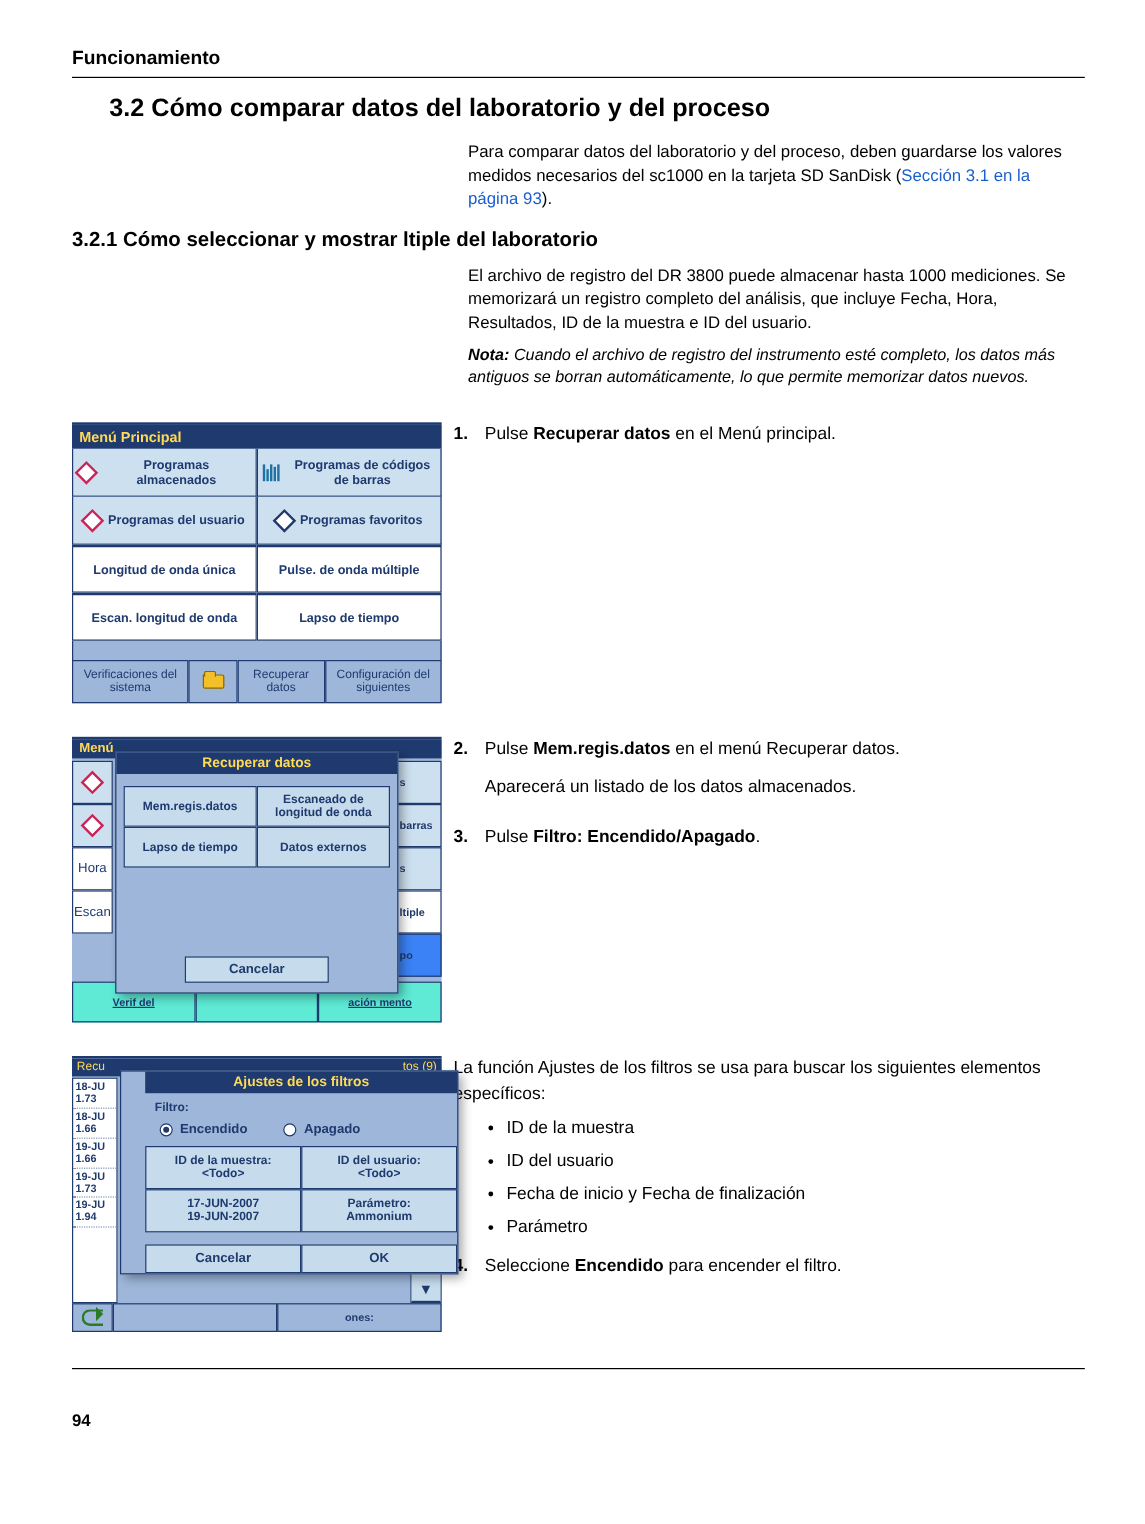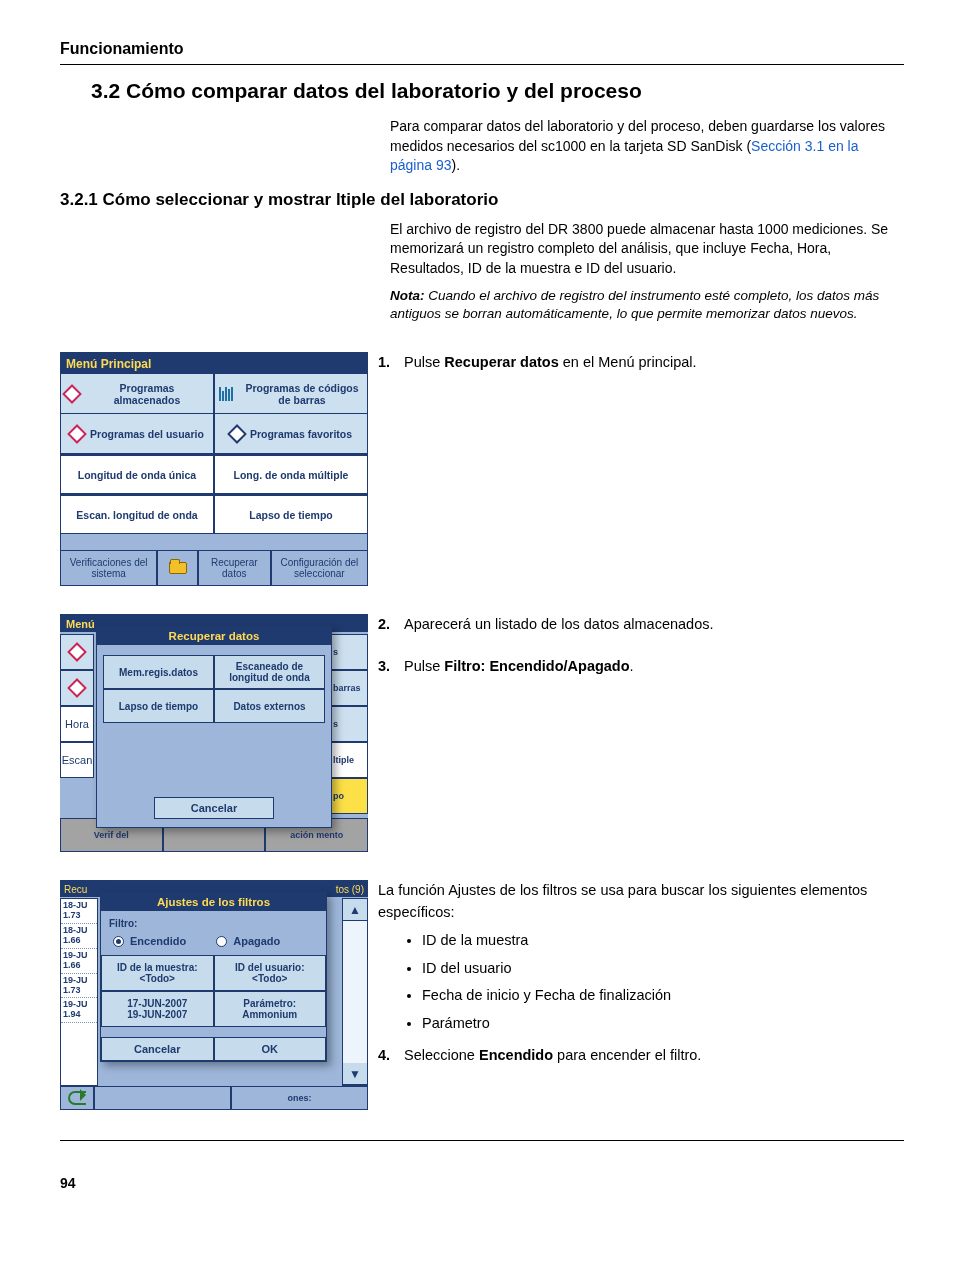--- a/index.html
+++ b/index.html
@@ -94,21 +94,21 @@
 
   
   .s2 { position:relative; height: 238px; }
   .s2 .bg { position:absolute; inset:0; background:#9db6d9; }
   .s2 .bg .bgtitle { background:#1f3a6e; color:#ffda55; font-weight:bold; padding:2px 6px; font-size:11px;}
   .s2 .bg .leftcol { position:absolute; left:0; top:18px; width:34px; bottom:0; }
   .s2 .bg .leftcol div { height:36px; border:1px solid #1f3a6e; background:#cde0f0; display:flex;align-items:center;justify-content:center;}
   .s2 .bg .rightcol { position:absolute; right:0; top:18px; width:38px; bottom:0; }
   .s2 .bg .rightcol div { height:36px; border:1px solid #1f3a6e; background:#cde0f0; font-size:9px; font-weight:bold; color:#1f3a6e; display:flex;align-items:center;justify-content:flex-start; padding-left:2px; overflow:hidden;}
   .s2 .bg .bottom { position:absolute; bottom:0; left:0; right:0; height:34px; display:flex;}
-  .s2 .bg .bottom div{ flex:1; border:1px solid #1f3a6e; background:#a3a3a3; font-size:9px; font-weight:bold; display:flex;align-items:center;justify-content:center;}
+  .s2 .bg .bottom div{ flex:1; border:1px solid #1f3a6e; background:#5eead4; font-size:9px; font-weight:bold; display:flex;align-items:center;justify-content:center;text-decoration:underline;}
   .s2 .dialog {
     position:absolute; left:36px; top:10px; width:236px;
     background:#9db6d9; border:1px solid #1f3a6e;
     box-shadow: 4px 4px 8px rgba(0,0,0,.35);
   }
   .s2 .dialog .dtitle { background:#1f3a6e; color:#ffda55; text-align:center; font-weight:bold; padding:3px; font-size:11.5px;}
   .s2 .dgrid { display:grid; grid-template-columns:1fr 1fr; padding:10px 6px 4px; gap:0;}
   .s2 .dgrid .btn {
     border:1px solid #1f3a6e; background:#c6dcec; min-height:34px;
     display:flex;align-items:center;justify-content:center;
@@ -126,23 +126,24 @@
   .s3 .bg .bar { background:#1f3a6e; color:#ffda55; font-size:10px; padding:2px 4px; display:flex; justify-content:space-between;}
   .s3 .bg .list { position:absolute; left:0; top:16px; width:38px; bottom:24px; background:#fff; border:1px solid #1f3a6e;}
   .s3 .bg .list div { font-size:9px; color:#1f3a6e; font-weight:bold; padding:2px 2px; border-bottom:1px dotted #7b94b8; line-height:1.1;}
   .s3 .bg .rightstrip { position:absolute; right:0; top:16px; width:26px; bottom:24px; background:#c6dcec; border:1px solid #1f3a6e; display:flex; flex-direction:column;}
   .s3 .bg .rightstrip .arrow { height:22px; background:#c6dcec; border-bottom:1px solid #1f3a6e; display:flex;align-items:center;justify-content:center; font-size:12px; color:#1f3a6e;}
   .s3 .bg .rightstrip .mid { flex:1; background:#eef4fb; }
   .s3 .bg .footer3 { position:absolute; bottom:0; left:0; right:0; height:24px; display:flex;}
   .s3 .bg .footer3 .f { flex:1; background:#9db6d9; border:1px solid #1f3a6e; font-size:9px; display:flex;align-items:center;justify-content:center; color:#1f3a6e; font-weight:bold;}
   .s3 .bg .footer3 .back { width:34px; flex:none; display:flex;align-items:center;justify-content:center;}
   .s3 .dialog {
-    position:absolute; left:40px; top:10px; width:227px;
+    position:absolute; left:40px; top:10px; width:282px;
     background:#9db6d9; border:1px solid #1f3a6e;
     box-shadow:4px 4px 8px rgba(0,0,0,.35);
+    padding-left:20px;
   }
   .s3 .dialog .dtitle { background:#1f3a6e; color:#ffda55; text-align:center; font-weight:bold; padding:3px; font-size:11.5px;}
   .s3 .dialog .sect { padding:6px 8px 2px; }
   .s3 .dialog .lbl { font-size:10px; font-weight:bold; color:#1f3a6e; }
   .s3 .dialog .radios { display:flex; gap:30px; padding:4px 4px 8px 12px; font-size:11px; font-weight:bold;}
   .s3 .dialog .radios span { display:flex; align-items:center; gap:6px;}
   .s3 .dialog .radio { width:11px;height:11px;border:1px solid #1f3a6e;border-radius:50%;background:#fff;display:inline-flex;align-items:center;justify-content:center;}
   .s3 .dialog .radio.on::after{content:"";width:5px;height:5px;border-radius:50%;background:#1f3a6e;}
   .s3 .dialog .pair { display:grid; grid-template-columns:1fr 1fr; gap:0;}
   .s3 .dialog .pair .cellp {
@@ -209,32 +210,32 @@
           </div>
         <div class="cell">
             <span class="icon diamond"></span>
             <span>Programas del usuario</span>
           </div>
         <div class="cell">
             <span class="icon diamond blue"></span>
             <span>Programas favoritos</span>
           </div>
         <div class="cell white">Longitud de onda única</div>
-        <div class="cell white">Long. de onda múltiple</div>
+        <div class="cell white">Pulse. de onda múltiple</div>
         <div class="cell white">Escan. longitud de onda</div>
         <div class="cell white">Lapso de tiempo</div>
       </div>
       <div class="spacer"></div>
       <div class="footer">
         <div class="fcell">Verificaciones del sistema</div>
         <div class="fcell">
             <span class="folder"></span>
           </div>
         <div class="fcell">Recuperar datos</div>
-        <div class="fcell">Configuración del seleccionar</div>
+        <div class="fcell">Configuración del siguientes</div>
       </div>
     </div>
   </div>
   <div class="text-col">
     <ol>
       <li>
         <span class="num">1.</span>
         <span class="body"><span>Pulse </span><b>Recuperar datos</b><span> en el Menú principal.</span></span>
       </li>
     </ol>
@@ -254,21 +255,21 @@
               <span class="icon diamond"></span>
             </div>
           <div style="background:#fff">Hora</div>
           <div style="background:#fff">Escan</div>
         </div>
         <div class="rightcol">
           <div>s</div>
           <div>barras</div>
           <div>s</div>
           <div style="background:#fff">ltiple</div>
-          <div style="background:#fde047">po</div>
+          <div style="background:#3b82f6">po</div>
         </div>
         <div class="bottom">
           <div>Verif del</div>
           <div></div>
           <div>ación mento</div>
         </div>
       </div>
       <div class="dialog">
         <div class="dtitle">Recuperar datos</div>
         <div class="dgrid">
@@ -280,20 +281,21 @@
         <div class="blank"></div>
         <div class="cancel">Cancelar</div>
       </div>
     </div>
   </div>
   <div class="text-col">
     <ol>
       <li>
         <span class="num">2.</span>
         <span class="body">
+          <p><span>Pulse </span><b>Mem.regis.datos</b><span> en el menú Recuperar datos.</span></p>
           <p>Aparecerá un listado de los datos almacenados.</p>
         </span>
       </li>
       <li>
         <span class="num">3.</span>
         <span class="body"><span>Pulse </span><b>Filtro: Encendido/Apagado</b><span>.</span></span>
       </li>
     </ol>
   </div>
 </div>

